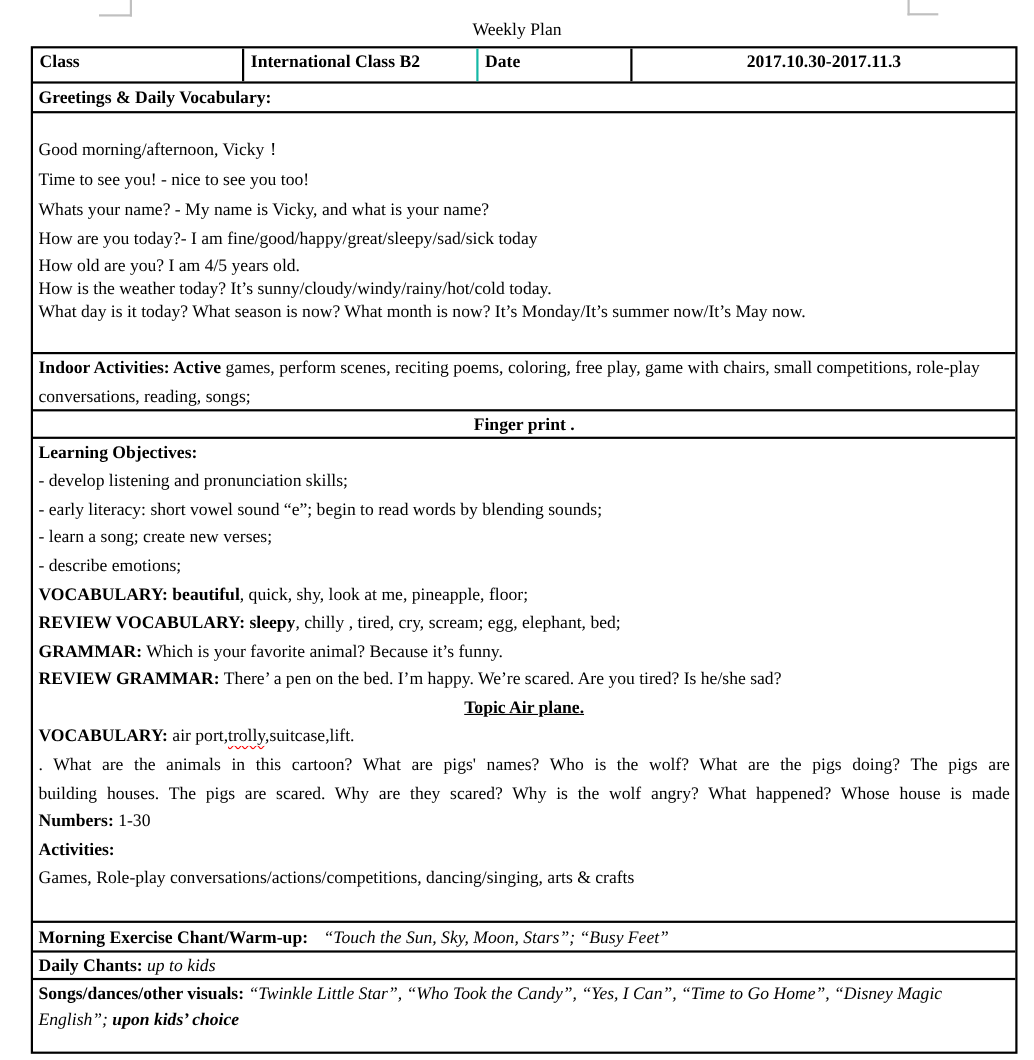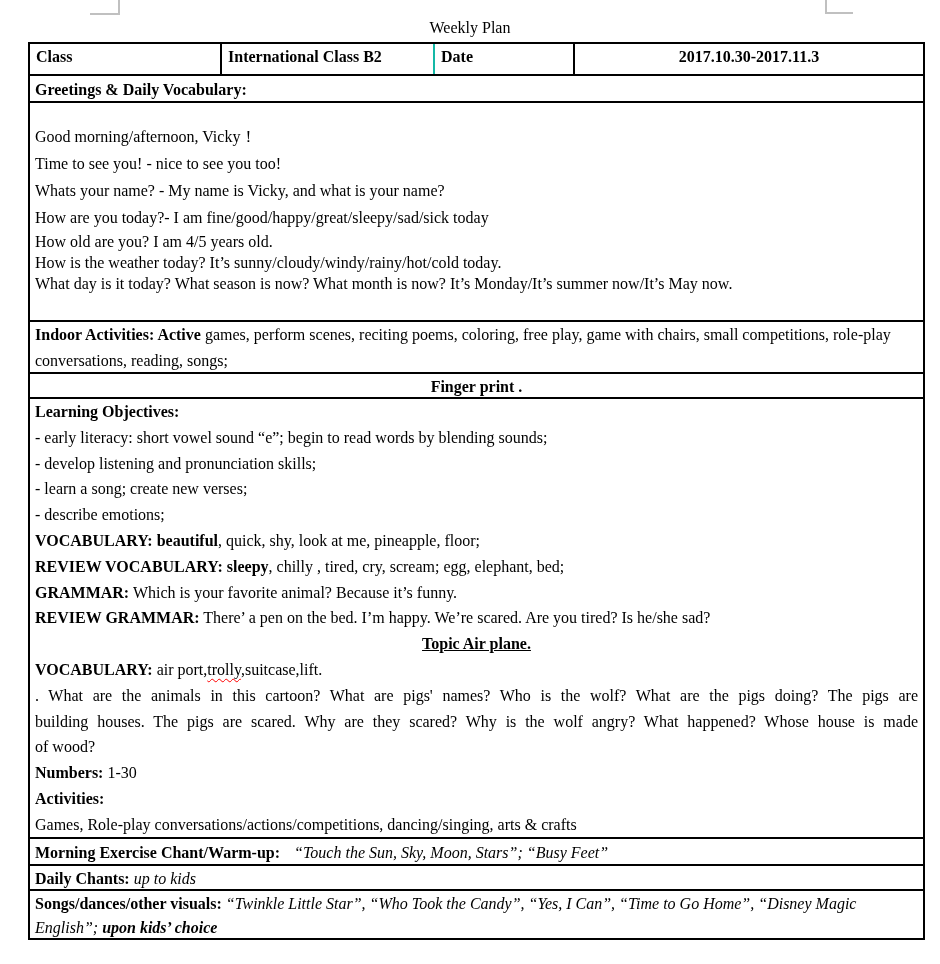--- a/index.html
+++ b/index.html
@@ -43,21 +43,21 @@
   .squiggle {
     text-decoration-line:underline;
     text-decoration-style:wavy;
     text-decoration-color:#ff0000;
     text-decoration-thickness:1px;
     text-underline-offset:3px;
   }
 
   .morning-row { height:27px; line-height:27px; }
   .chants-row  { height:25px; line-height:25px; }
-  .songs-row   { height:49px; line-height:24px; padding-top:1px; }
+  .songs-row   { height:67px; line-height:24px; padding-top:1px; }
   .gap { display:inline-block; width:14px; }
 </style>
 </head>
 <body>
 
 <div>
 
   <div class="crop crop-left"></div>
   <div class="crop crop-right"></div>
 
@@ -85,22 +85,22 @@
     </div>
 
     <div class="row indoor-row">
       <span class="b">Indoor Activities: Active</span><span> games, perform scenes, reciting poems, coloring, free play, game with chairs, small competitions, role-play conversations, reading, songs;</span>
     </div>
 
     <div class="row finger-row">Finger print .</div>
 
     <div class="row main-row">
       <div class="ml b">Learning Objectives:</div>
+      <div class="ml">- develop listening and pronunciation skills;</div>
       <div class="ml">- early literacy: short vowel sound “e”; begin to read words by blending sounds;</div>
-      <div class="ml">- develop listening and pronunciation skills;</div>
       <div class="ml">- learn a song; create new verses;</div>
       <div class="ml">- describe emotions;</div>
       <div class="ml">
         <span class="b">VOCABULARY: beautiful</span><span>, quick, shy, look at me, pineapple, floor;</span>
       </div>
       <div class="ml">
         <span class="b">REVIEW VOCABULARY: sleepy</span><span>, chilly , tired, cry, scream; egg, elephant, bed;</span>
       </div>
       <div class="ml">
         <span class="b">GRAMMAR:</span><span> Which is your favorite animal? Because it’s funny.</span>
@@ -109,21 +109,20 @@
         <span class="b">REVIEW GRAMMAR:</span><span> There’ a pen on the bed. I’m happy. We’re scared. Are you tired? Is he/she sad?</span>
       </div>
       <div class="ml center">
         <span class="b u">Topic Air plane.</span>
       </div>
       <div class="ml">
         <span class="b">VOCABULARY:</span><span> air port,</span><span class="squiggle">trolly</span><span>,suitcase,lift.</span>
       </div>
       <div class="ml jline">. What are the animals in this cartoon? What are pigs' names? Who is the wolf? What are the pigs doing? The pigs are</div>
       <div class="ml jline">building houses. The pigs are scared. Why are they scared? Why is the wolf angry? What happened? Whose house is made</div>
-      <div class="ml">of wood?</div>
       <div class="ml">
         <span class="b">Numbers:</span><span> 1-30</span>
       </div>
       <div class="ml b">Activities:</div>
       <div class="ml">Games, Role-play conversations/actions/competitions, dancing/singing, arts &amp; crafts</div>
     </div>
 
     <div class="row morning-row">
       <span class="b">Morning Exercise Chant/Warm-up:</span><span class="gap"></span><span class="i">“Touch the Sun, Sky, Moon, Stars”; “Busy Feet”</span>
     </div>

